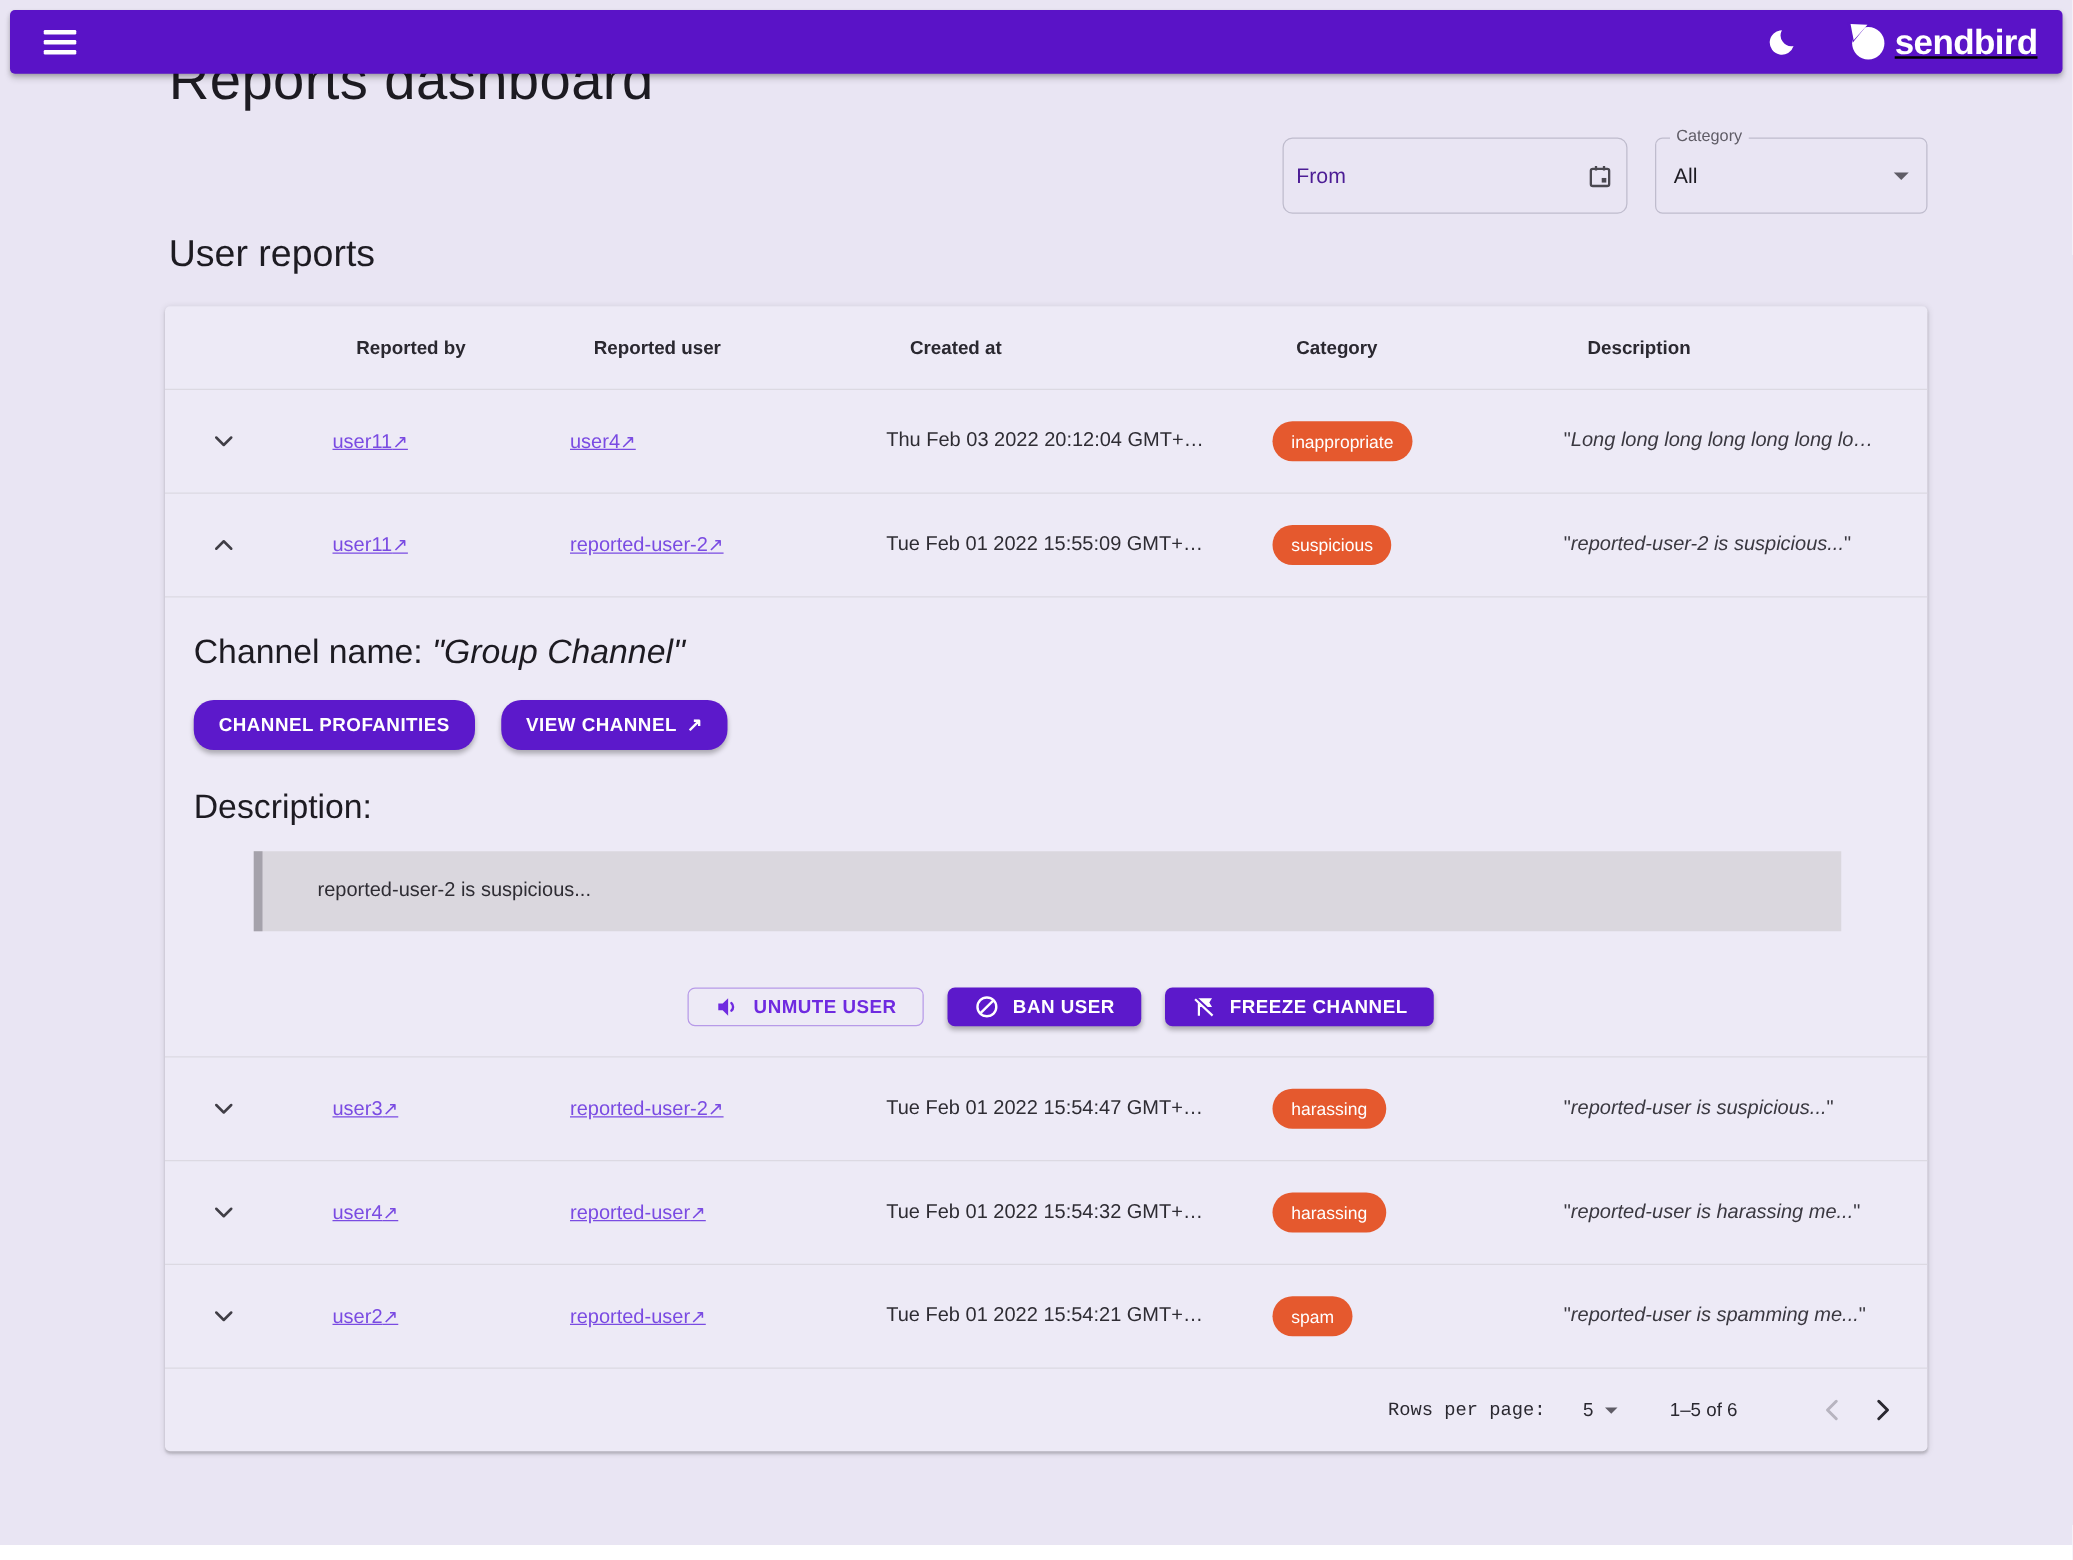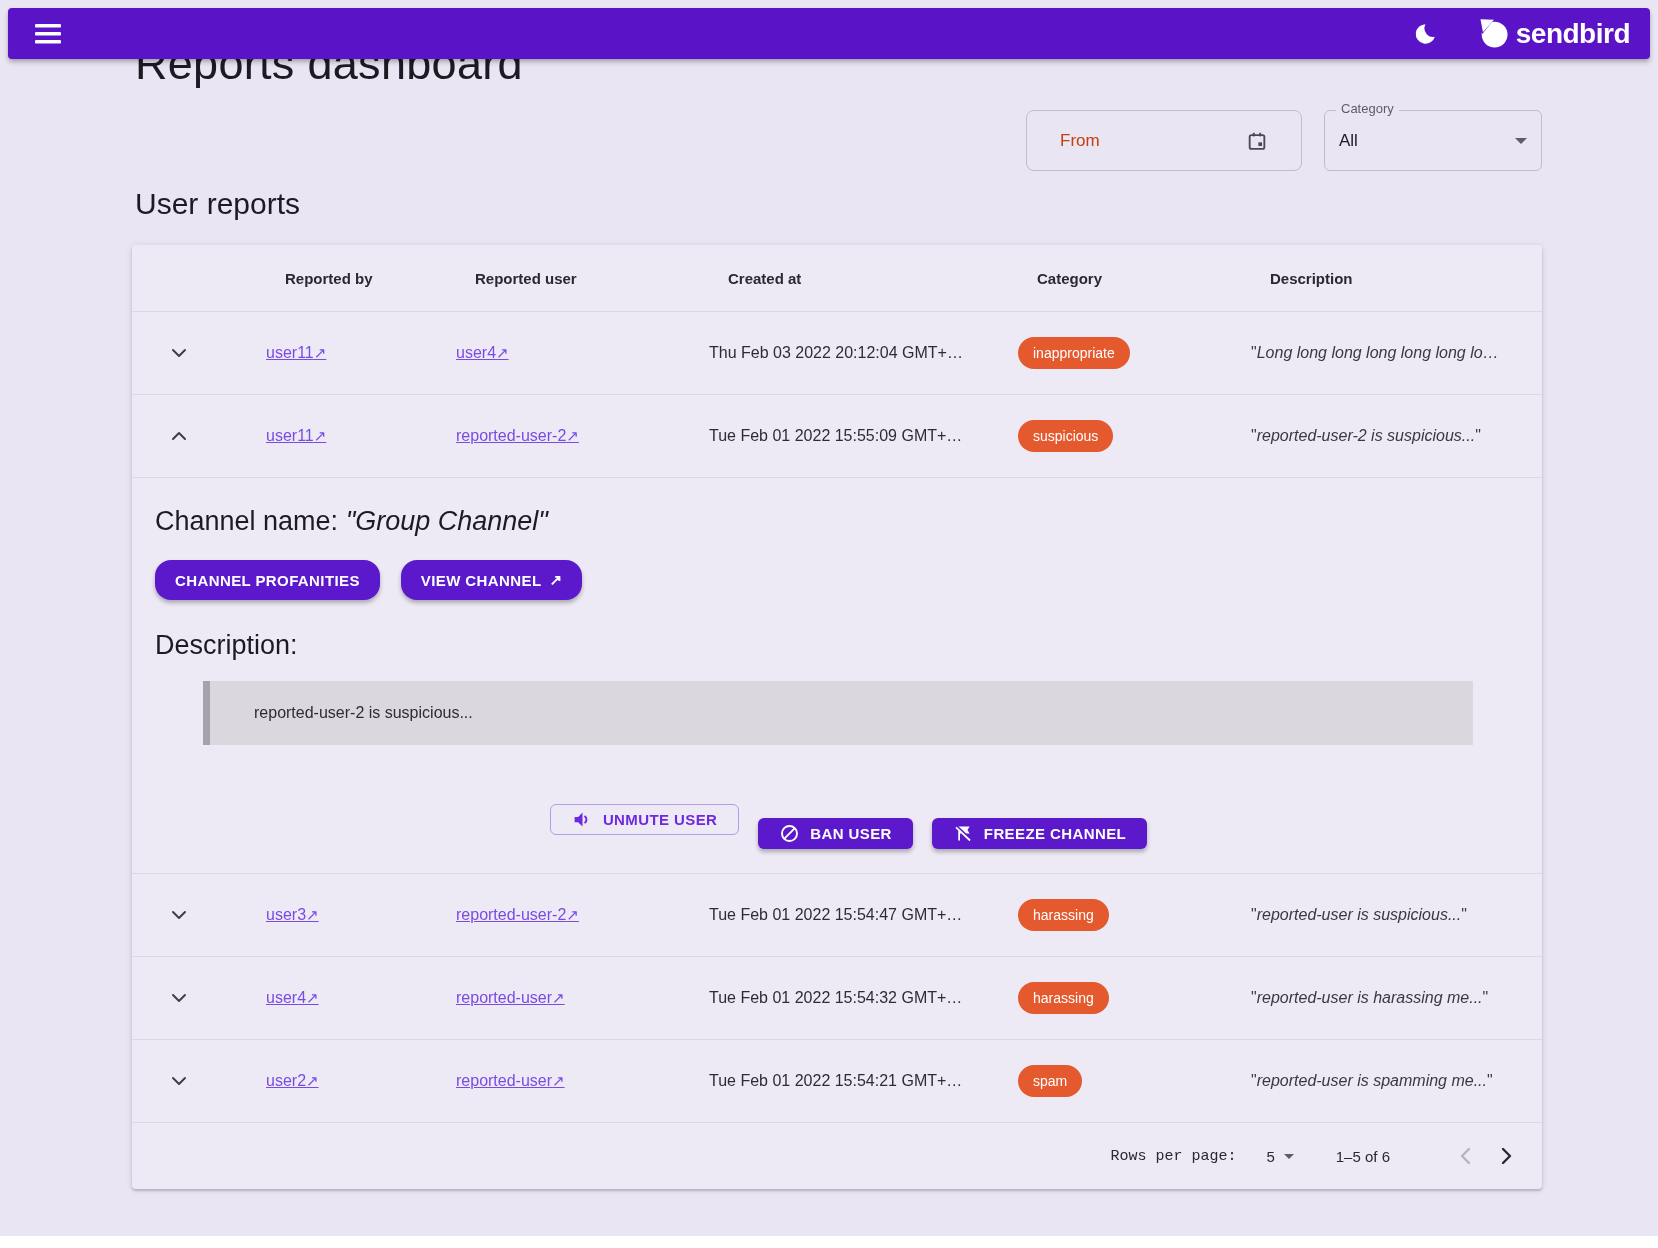--- a/index.html
+++ b/index.html
@@ -12,32 +12,32 @@
 
   
   .appbar {
     position:absolute; top:8px; left:8px; right:8px; height:51px;
     background:var(--purple); border-radius:4px;
     box-shadow:0 2px 4px -1px rgba(0,0,0,.25), 0 4px 5px 0 rgba(0,0,0,.15);
     display:flex; align-items:center; padding:0 20px;
   }
   .icon-btn { background:transparent; border:none; padding:6px; display:flex; align-items:center; justify-content:center; cursor:pointer; border-radius:50%; }
   .appbar .spacer { flex:1; }
-  .brand { display:flex; align-items:center; gap:6px; margin-left:34px; }
+  .brand { display:flex; align-items:center; gap:6px; margin-left:34px;text-decoration:underline; }
   .brand-text { color:#fff; font-size:28px; font-weight:bold; letter-spacing:-0.5px; }
 
   
   .page-title { margin:38px 0 0 135px; font-size:45px; font-weight:400; color:#1d1b22; letter-spacing:.3px; }
   .section-title { margin:16px 0 0 135px; font-size:30px; font-weight:400; color:#1d1b22; }
 
   
   .filters { display:flex; justify-content:flex-end; align-items:center; gap:22px; margin:20px 116px 0 0; }
   .text-input {
     position:relative; width:276px; height:61px; border:1px solid #bfbccd; border-radius:8px;
-    display:flex; align-items:center; padding:0 33px; color:#c2410c; font-size:17px; cursor:text;
+    display:flex; align-items:center; padding:0 10px; color:#4c1d95; font-size:17px; cursor:text;
   }
   .text-input .cal { margin-left:auto; display:flex; cursor:pointer; }
   .select-box {
     position:relative; width:218px; height:61px; border:1px solid #bfbccd; border-radius:6px;
     display:flex; align-items:center; padding:0 14px; cursor:pointer;
   }
   .select-box .float-label {
     position:absolute; top:-10px; left:11px; background:#e9e5f3; padding:0 5px;
     font-size:13px; color:#5f5c66;
   }
@@ -78,21 +78,21 @@
   .quote {
     margin:20px 69px 0 48px; background:#dad7de; border-left:7px solid #a5a2ab;
     padding:23px 20px 23px 44px; font-size:16px; color:#2e2c33;
   }
   .actions { display:flex; justify-content:center; align-items:center; gap:19px; margin-top:45px; }
   .btn-action {
     height:31px; padding:0 21px; border-radius:6px; font-family:inherit; font-size:15px; font-weight:bold;
     letter-spacing:.4px; display:flex; align-items:center; gap:10px; cursor:pointer;
   }
   .btn-action.outlined { background:transparent; border:1px solid #b79ae8; color:#6f2ae0; }
-  .btn-action.filled { background:var(--purple-btn); border:none; color:#fff; box-shadow:0 3px 4px rgba(0,0,0,.28);margin-top:28px; }
+  .btn-action.filled { background:var(--purple-btn); border:none; color:#fff; box-shadow:0 3px 4px rgba(0,0,0,.28); }
 
   
   .tfoot { height:66px; display:flex; align-items:center; justify-content:flex-end; font-size:15px; color:#2a2830; padding-right:16px; }
   .tfoot .rpp-label { margin-right:30px;font-family:Liberation Mono, monospace; }
   .tfoot .rpp-select { display:flex; align-items:center; gap:9px; margin-right:42px; cursor:pointer; }
   .tfoot .rpp-select .arrow { width:0; height:0; border-left:5px solid transparent; border-right:5px solid transparent; border-top:5px solid #5f5c66; }
   .tfoot .range { margin-right:56px; }
   .pg-btn { background:transparent; border:none; padding:8px; display:flex; cursor:pointer; border-radius:50%; }
   .pg-btn.disabled { cursor:default; }
 </style>

